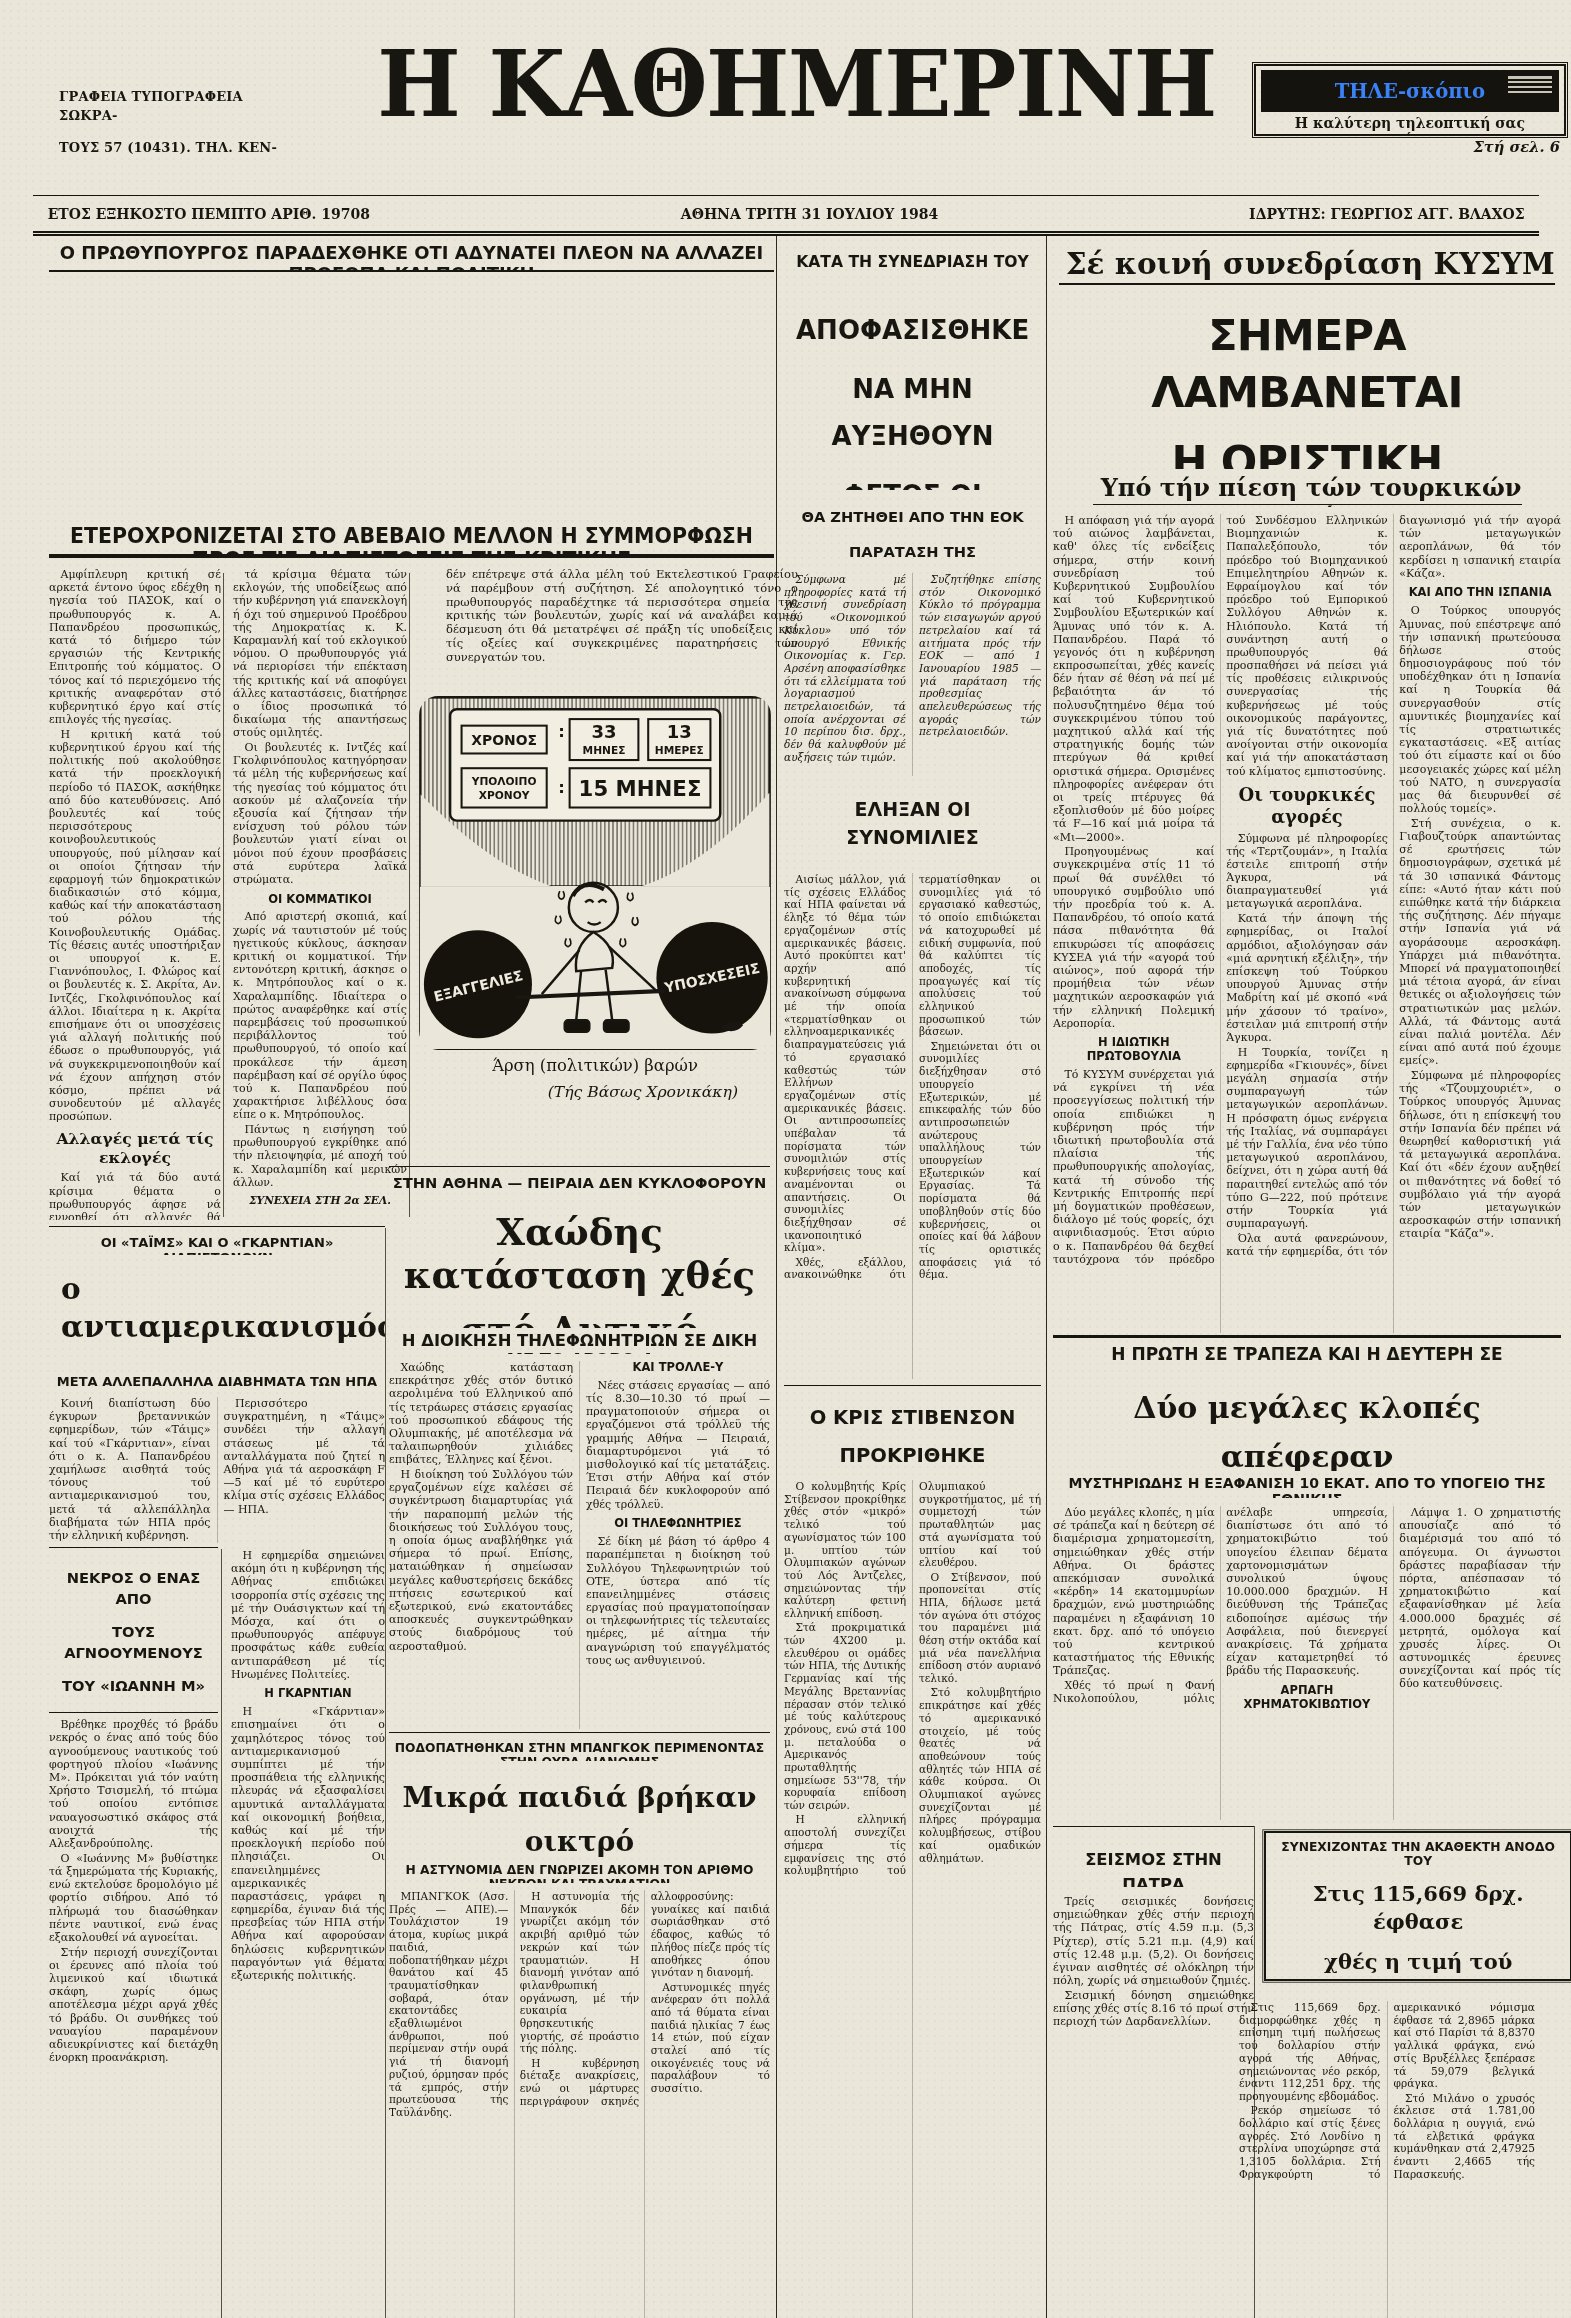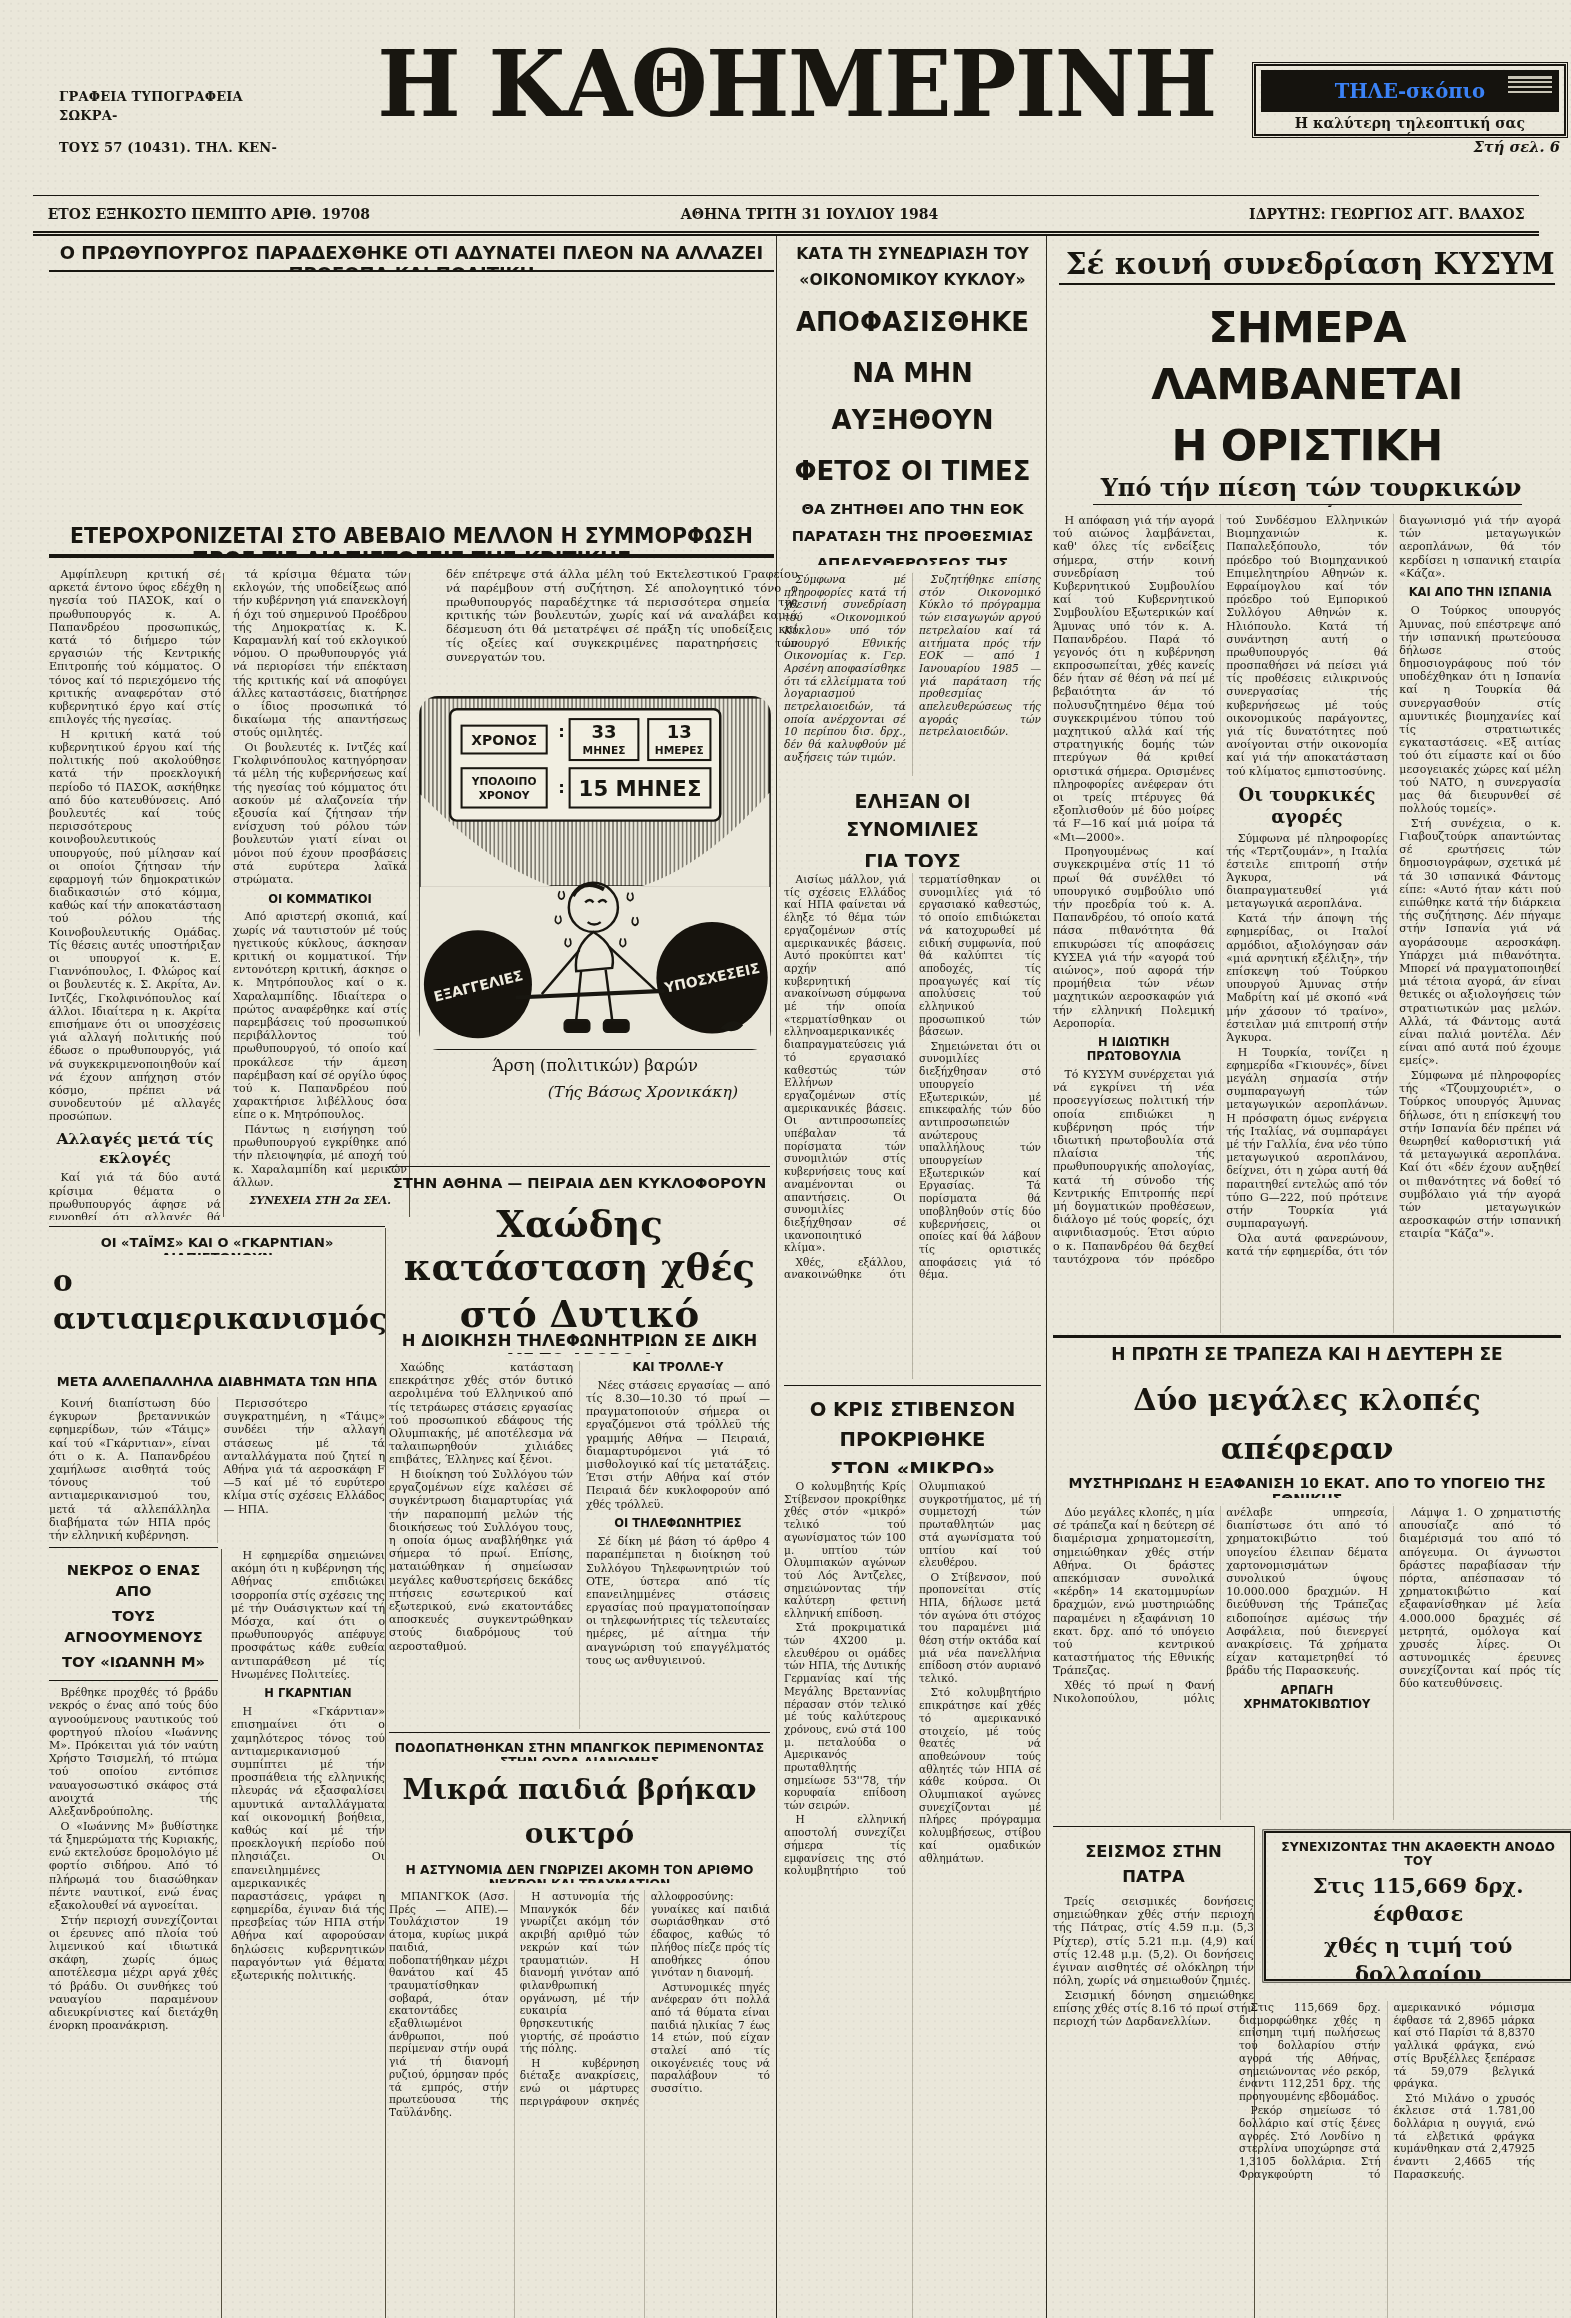--- a/index.html
+++ b/index.html
@@ -22,21 +22,21 @@
   .teletag{font-size:14px;font-weight:bold;text-align:center;margin-top:2.5px;}
   .pageref{font-size:14.7px;font-weight:bold;font-style:italic;text-align:right;}
   .dateline{display:flex;justify-content:space-between;align-items:center;
             border-top:1.6px solid #181610;border-bottom:5.7px double #181610;
             font-size:14px;font-weight:bold;padding:4.9px 14.7px 4.1px;}
   .ruleH{position:absolute;border-top:1.6px solid #181610;}
   .ruleH3{position:absolute;border-top:3.3px solid #181610;}
   .ruleV{position:absolute;border-left:0.8px solid #55503f;}
   .ruleVh{position:absolute;border-left:1.6px solid #2c2920;}
   .kicker{font-weight:bold;}
-  .hl p{margin:4px;}
+  .hl p{margin:12px;}
   .body{font-size:11px;line-height:1.2;text-align:justify;}
   .body p{margin:0 0 1.6px;text-indent:11.5px;}
   .body.noind p{text-indent:0;}
   .cols2{column-count:2;column-gap:13px;column-rule:0.8px solid #6b665366;}
   .cols3{column-count:3;column-gap:11.5px;column-rule:0.8px solid #6b665366;}
   .inline-sub{font-family:"DejaVu Sans","Liberation Sans",sans-serif;font-weight:bold;
               text-align:center;font-size:11.5px;margin:6.5px 0 4.1px;text-indent:0;}
   .inline-sub.serif{font-family:"DejaVu Serif","Liberation Serif",serif;font-size:18px;}
   .italic{font-style:italic;}
   .boxed-dbl{border:2.5px solid #181610;box-shadow:0 0 0 0.8px #eae7da,0 0 0 1.6px #181610;}

